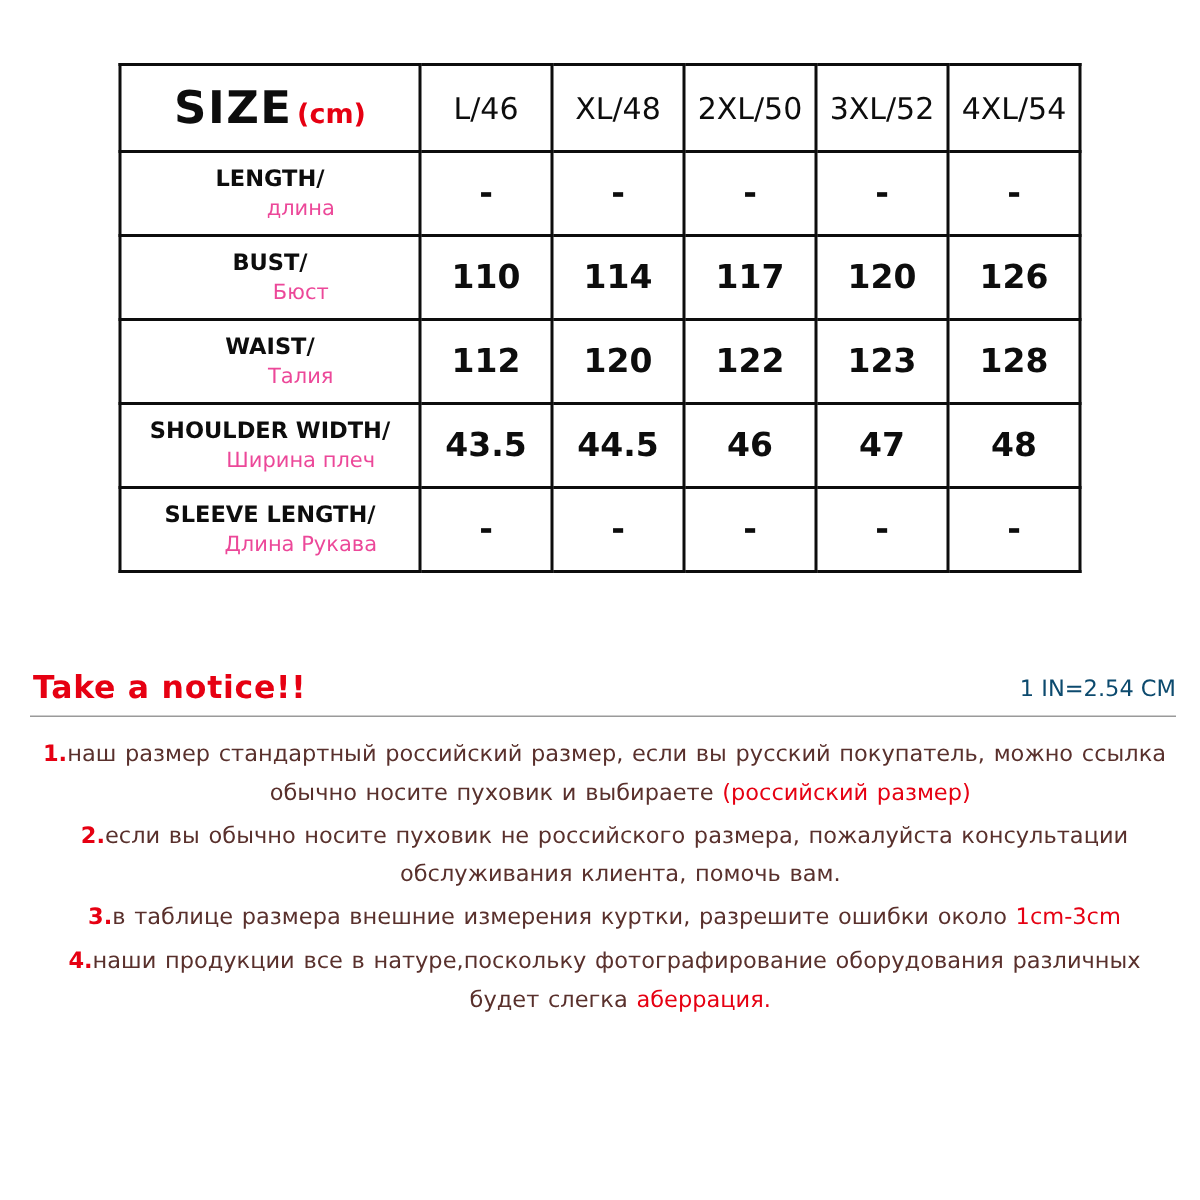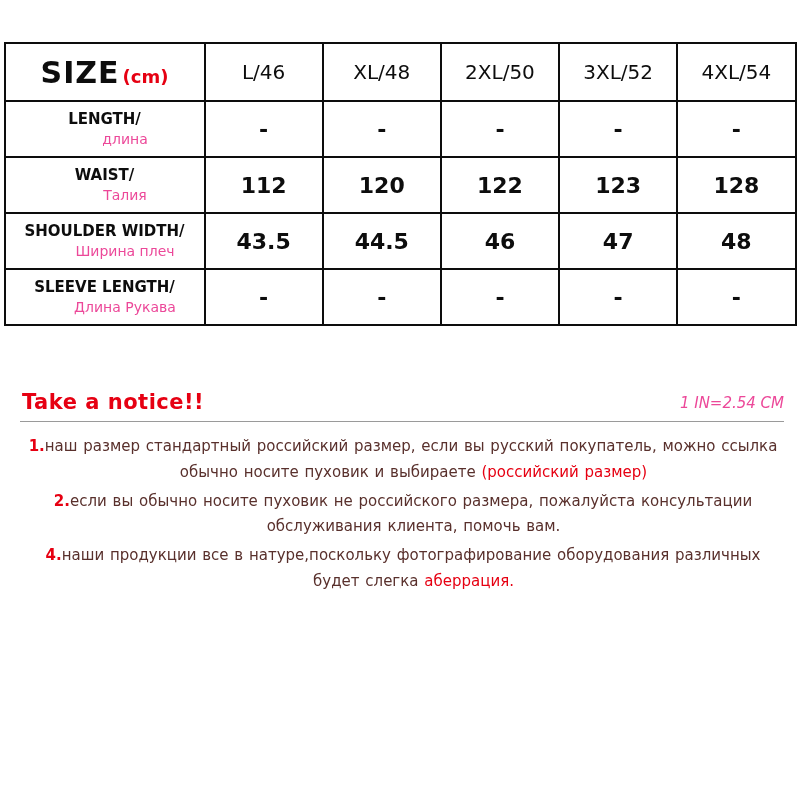--- a/index.html
+++ b/index.html
@@ -6,21 +6,21 @@
   html, body {
     width: 800px; height: 800px;
     background: #ffffff;
     font-family: "DejaVu Sans", "Liberation Sans", sans-serif;
     overflow: hidden;
     color: #111;
   }
   
   table.size-table {
     border-collapse: collapse;
-    width: 793px;
+    width: 642px;
     margin: 42px auto 0 auto;
     table-layout: fixed;
   }
   .size-table th, .size-table td {
     border: 2px solid #0d0d0d;
     text-align: center;
     vertical-align: middle;
     background: #ffffff;
   }
   .size-table col.label-col { width: 200px; }
@@ -35,21 +35,21 @@
   .col-head { font-size: 20px; font-weight: normal; color: #0d0d0d; }
   .row-en { font-size: 15px; font-weight: bold; color: #0d0d0d; line-height: 1.25; }
   .row-ru { font-size: 14px; font-weight: normal; color: #ec4899; margin-top: 2px; line-height: 1.2; margin-left: 41px; }
   td.value { font-size: 22px; font-weight: bold; color: #0d0d0d; }
   
   .notice-head {
     display: flex; justify-content: space-between; align-items: flex-end;
     margin: 64px 16px 0 22px;
   }
   .notice-title { color: #e60012; font-size: 21px; font-weight: bold; letter-spacing: .5px; }
-  .conversion   { color: #ec4899; font-size: 15px; padding-bottom: 2px; font-style: italic; }
+  .conversion   { color: #0c4a6e; font-size: 15px; padding-bottom: 2px; }
   .divider { border-bottom: 1.5px solid #9a9a9a; margin: 7px 16px 12px 20px; height: 0; }
   .notes {
     margin: 0 18px 0 24px;
     font-size: 15px;
     line-height: 1.72;
     color: #59302c;
     word-spacing: 1px;
     text-align: center;
   }
   .note { padding-left: 21px; text-indent: -21px; margin-bottom: 3px; }
@@ -85,20 +85,31 @@
         <div class="row-en">LENGTH/</div>
         <div class="row-ru">длина</div>
       </th>
       <td class="value">-</td>
       <td class="value">-</td>
       <td class="value">-</td>
       <td class="value">-</td>
       <td class="value">-</td>
     </tr>
 
+    <tr class="data-row">
+      <th>
+        <div class="row-en">BUST/</div>
+        <div class="row-ru">Бюст</div>
+      </th>
+      <td class="value">110</td>
+      <td class="value">114</td>
+      <td class="value">117</td>
+      <td class="value">120</td>
+      <td class="value">126</td>
+    </tr>
 
     <tr class="data-row">
       <th>
         <div class="row-en">WAIST/</div>
         <div class="row-ru">Талия</div>
       </th>
       <td class="value">112</td>
       <td class="value">120</td>
       <td class="value">122</td>
       <td class="value">123</td>
@@ -135,14 +146,15 @@
 
 <div class="notice-head">
   <span class="notice-title">Take a notice!!</span>
   <span class="conversion">1 IN=2.54 CM</span>
 </div>
 <div class="divider"></div>
 
 <div class="notes">
   <p class="note"><span class="num">1.</span><span class="t">наш размер стандартный российский размер, если вы русский покупатель, можно ссылка обычно носите пуховик и выбираете </span><span class="hl">(российский размер)</span><span class="t"></span></p>
   <p class="note"><span class="num">2.</span><span class="t">если вы обычно носите пуховик не российского размера, пожалуйста консультации обслуживания клиента, помочь вам.</span><span class="hl"></span><span class="t"></span></p>
+  <p class="note"><span class="num">3.</span><span class="t">в таблице размера внешние измерения куртки, разрешите ошибки около </span><span class="hl">1cm-3cm</span><span class="t"></span></p>
   <p class="note"><span class="num">4.</span><span class="t">наши продукции все в натуре,поскольку фотографирование оборудования различных будет слегка </span><span class="hl">аберрация.</span><span class="t"></span></p>
 </div>
 
 </body></html>

